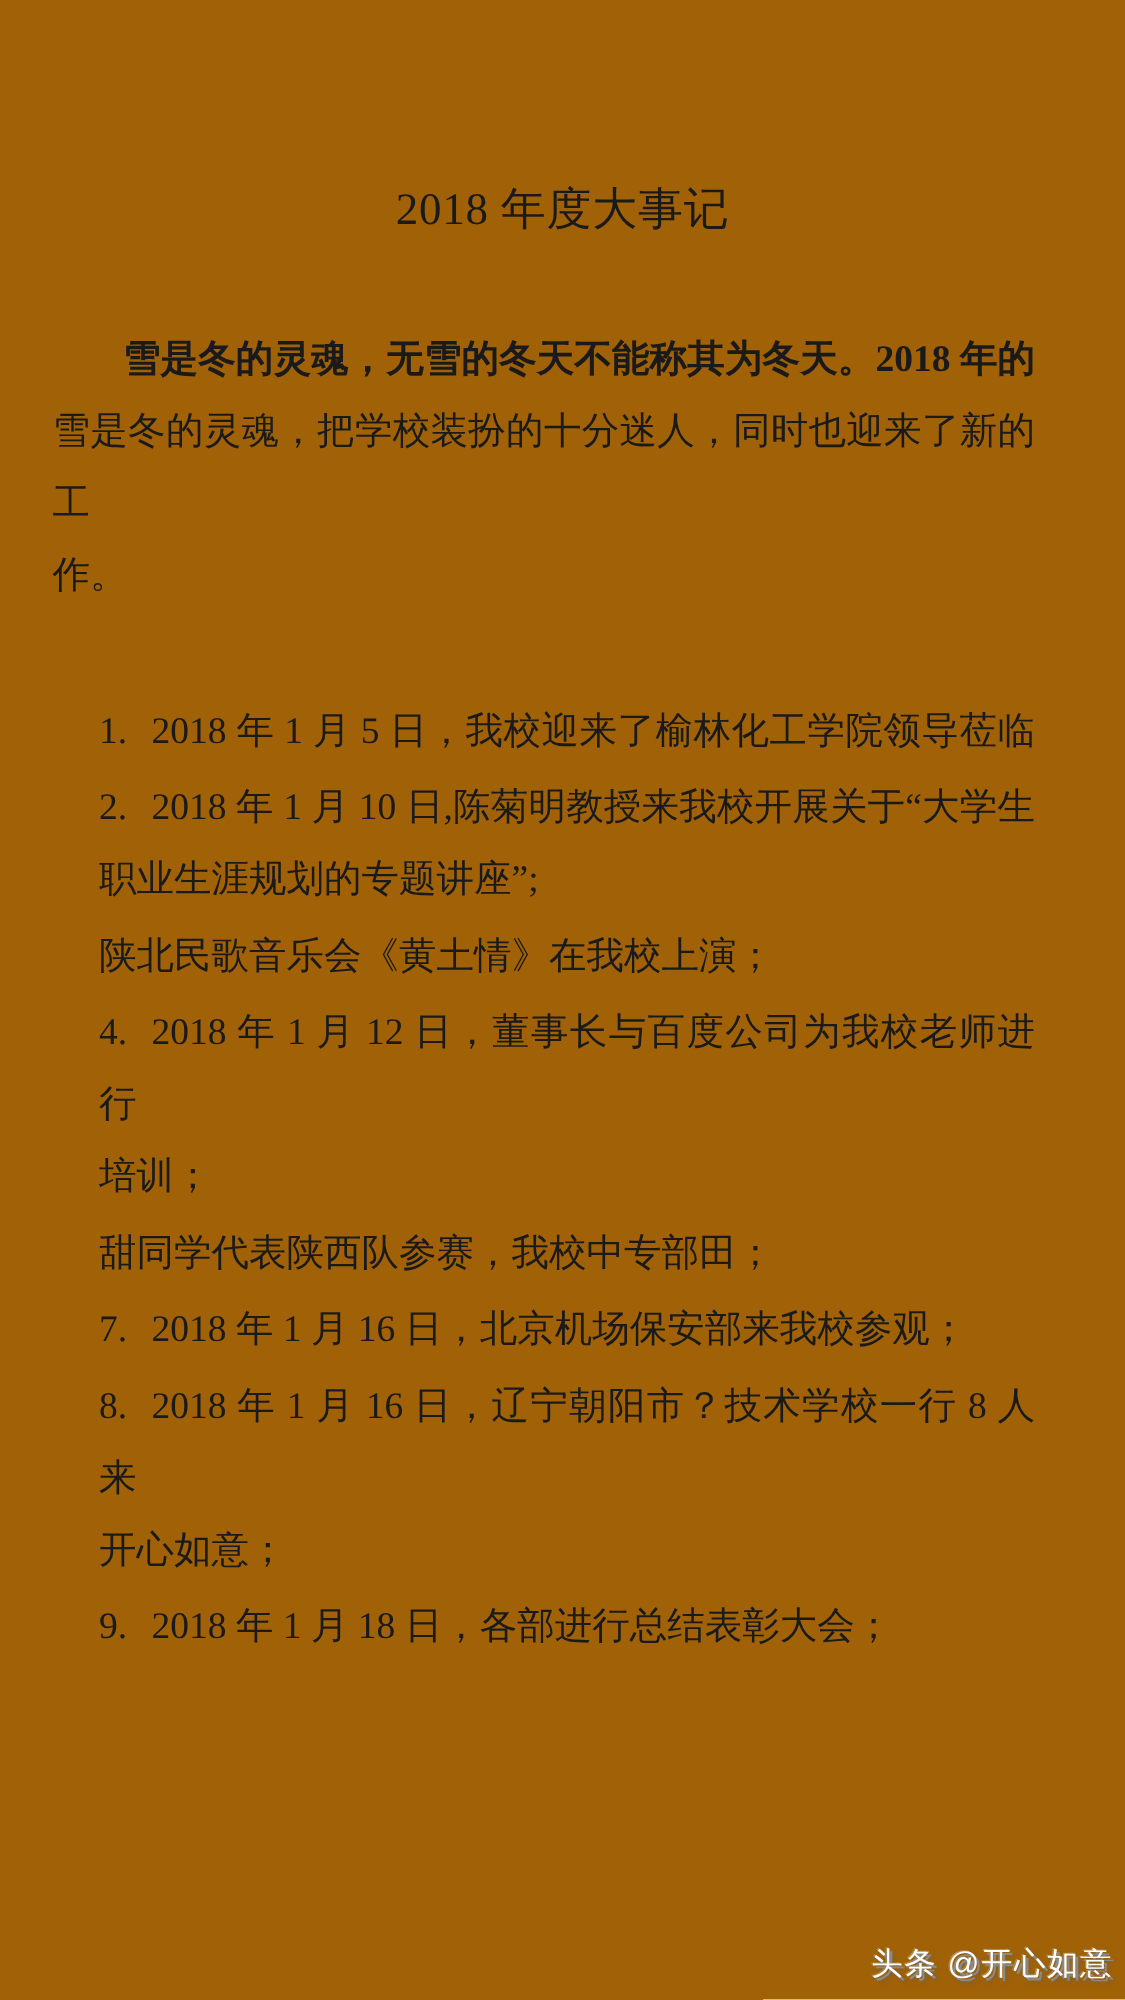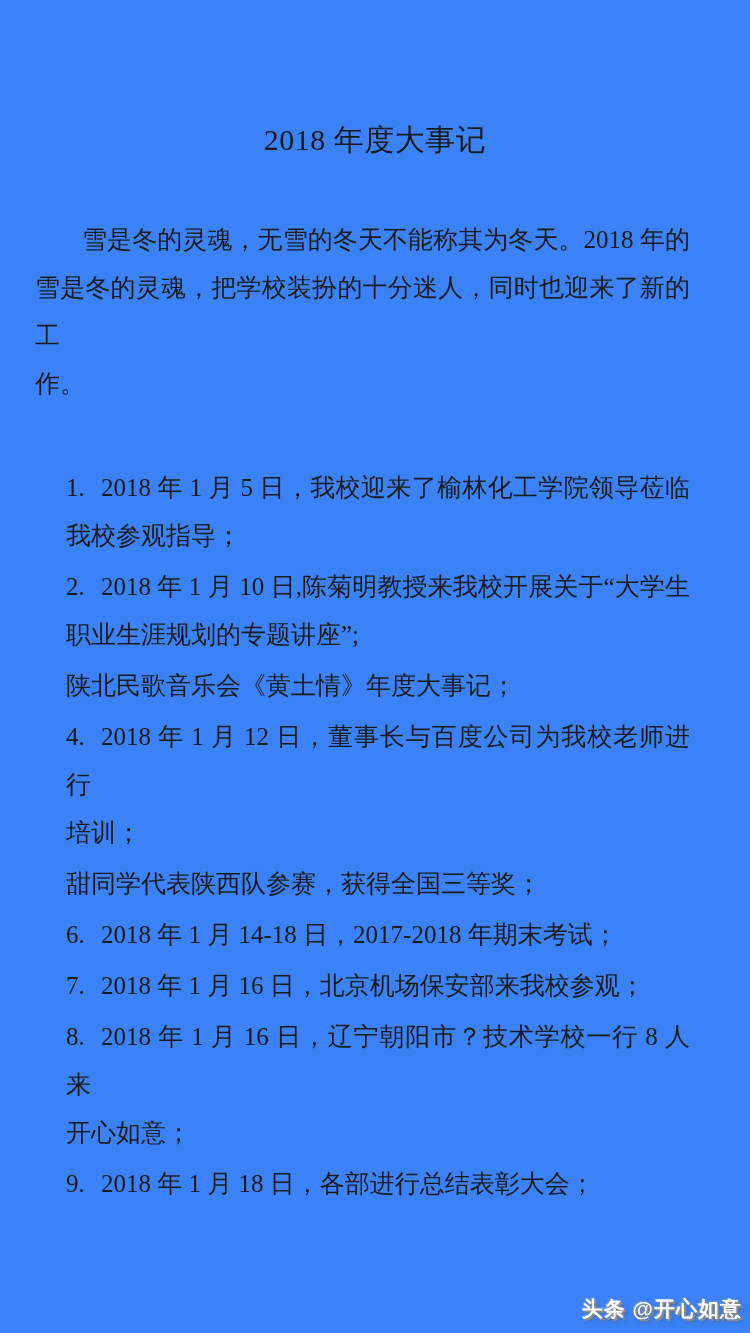--- a/index.html
+++ b/index.html
@@ -42,71 +42,68 @@
     display: block;
     line-height: 48px;
   }
   
   .ln.j {
     text-align: justify;
     text-align-last: justify;
   }
   .ln.first-indent {
     padding-left: 47px; 
+    font-weight: bold;
   }
   .num {
     display: inline-block;
     width: 35px;
   }
   .watermark {
     position: absolute;
     right: 8px;
     bottom: 10px;
     font-family: "Liberation Sans", sans-serif;
     font-size: 21px;
-    font-weight: 700;
+    font-weight: 400;
     letter-spacing: 1px;
     color: #ffffff;
     text-shadow: 2px 2px 0 #8a8a8a, 3px 3px 3px rgba(90,90,90,0.55), -1px -1px 0 rgba(210,210,210,0.35);
     text-align: right;
   }
 </style>
 </head>
 <body>
 
-<div class="page" style="background: #3b82f6; color: rgb(26, 26, 26);">
+<div class="page" style="background: #a16207; color: rgb(26, 26, 26);">
   <h1 class="title">2018 年度大事记</h1>
 
   <div class="intro">
       <div class="ln j first-indent">雪是冬的灵魂，无雪的冬天不能称其为冬天。2018 年的</div>
       <div class="ln j">雪是冬的灵魂，把学校装扮的十分迷人，同时也迎来了新的工</div>
       <div class="ln">作。</div>
     </div>
 
   <div class="events">
       <div class="item">
         <div class="ln j"><span class="num">1.</span>2018 年 1 月 5 日，我校迎来了榆林化工学院领导莅临</div>
-        <div class="ln">我校参观指导；</div>
       </div>
       <div class="item">
         <div class="ln j"><span class="num">2.</span>2018 年 1 月 10 日,陈菊明教授来我校开展关于“大学生</div>
         <div class="ln">职业生涯规划的专题讲座”;</div>
       </div>
       <div class="item">
-        <div class="ln">陕北民歌音乐会《黄土情》年度大事记；</div>
+        <div class="ln">陕北民歌音乐会《黄土情》在我校上演；</div>
       </div>
       <div class="item">
         <div class="ln j"><span class="num">4.</span>2018 年 1 月 12 日，董事长与百度公司为我校老师进行</div>
         <div class="ln">培训；</div>
       </div>
       <div class="item">
-        <div class="ln">甜同学代表陕西队参赛，获得全国三等奖；</div>
-      </div>
-      <div class="item">
-        <div class="ln"><span class="num">6.</span>2018 年 1 月 14-18 日，2017-2018 年期末考试；</div>
+        <div class="ln">甜同学代表陕西队参赛，我校中专部田；</div>
       </div>
       <div class="item">
         <div class="ln"><span class="num">7.</span>2018 年 1 月 16 日，北京机场保安部来我校参观；</div>
       </div>
       <div class="item">
         <div class="ln j"><span class="num">8.</span>2018 年 1 月 16 日，辽宁朝阳市？技术学校一行 8 人来</div>
         <div class="ln">开心如意；</div>
       </div>
       <div class="item">
         <div class="ln"><span class="num">9.</span>2018 年 1 月 18 日，各部进行总结表彰大会；</div>

